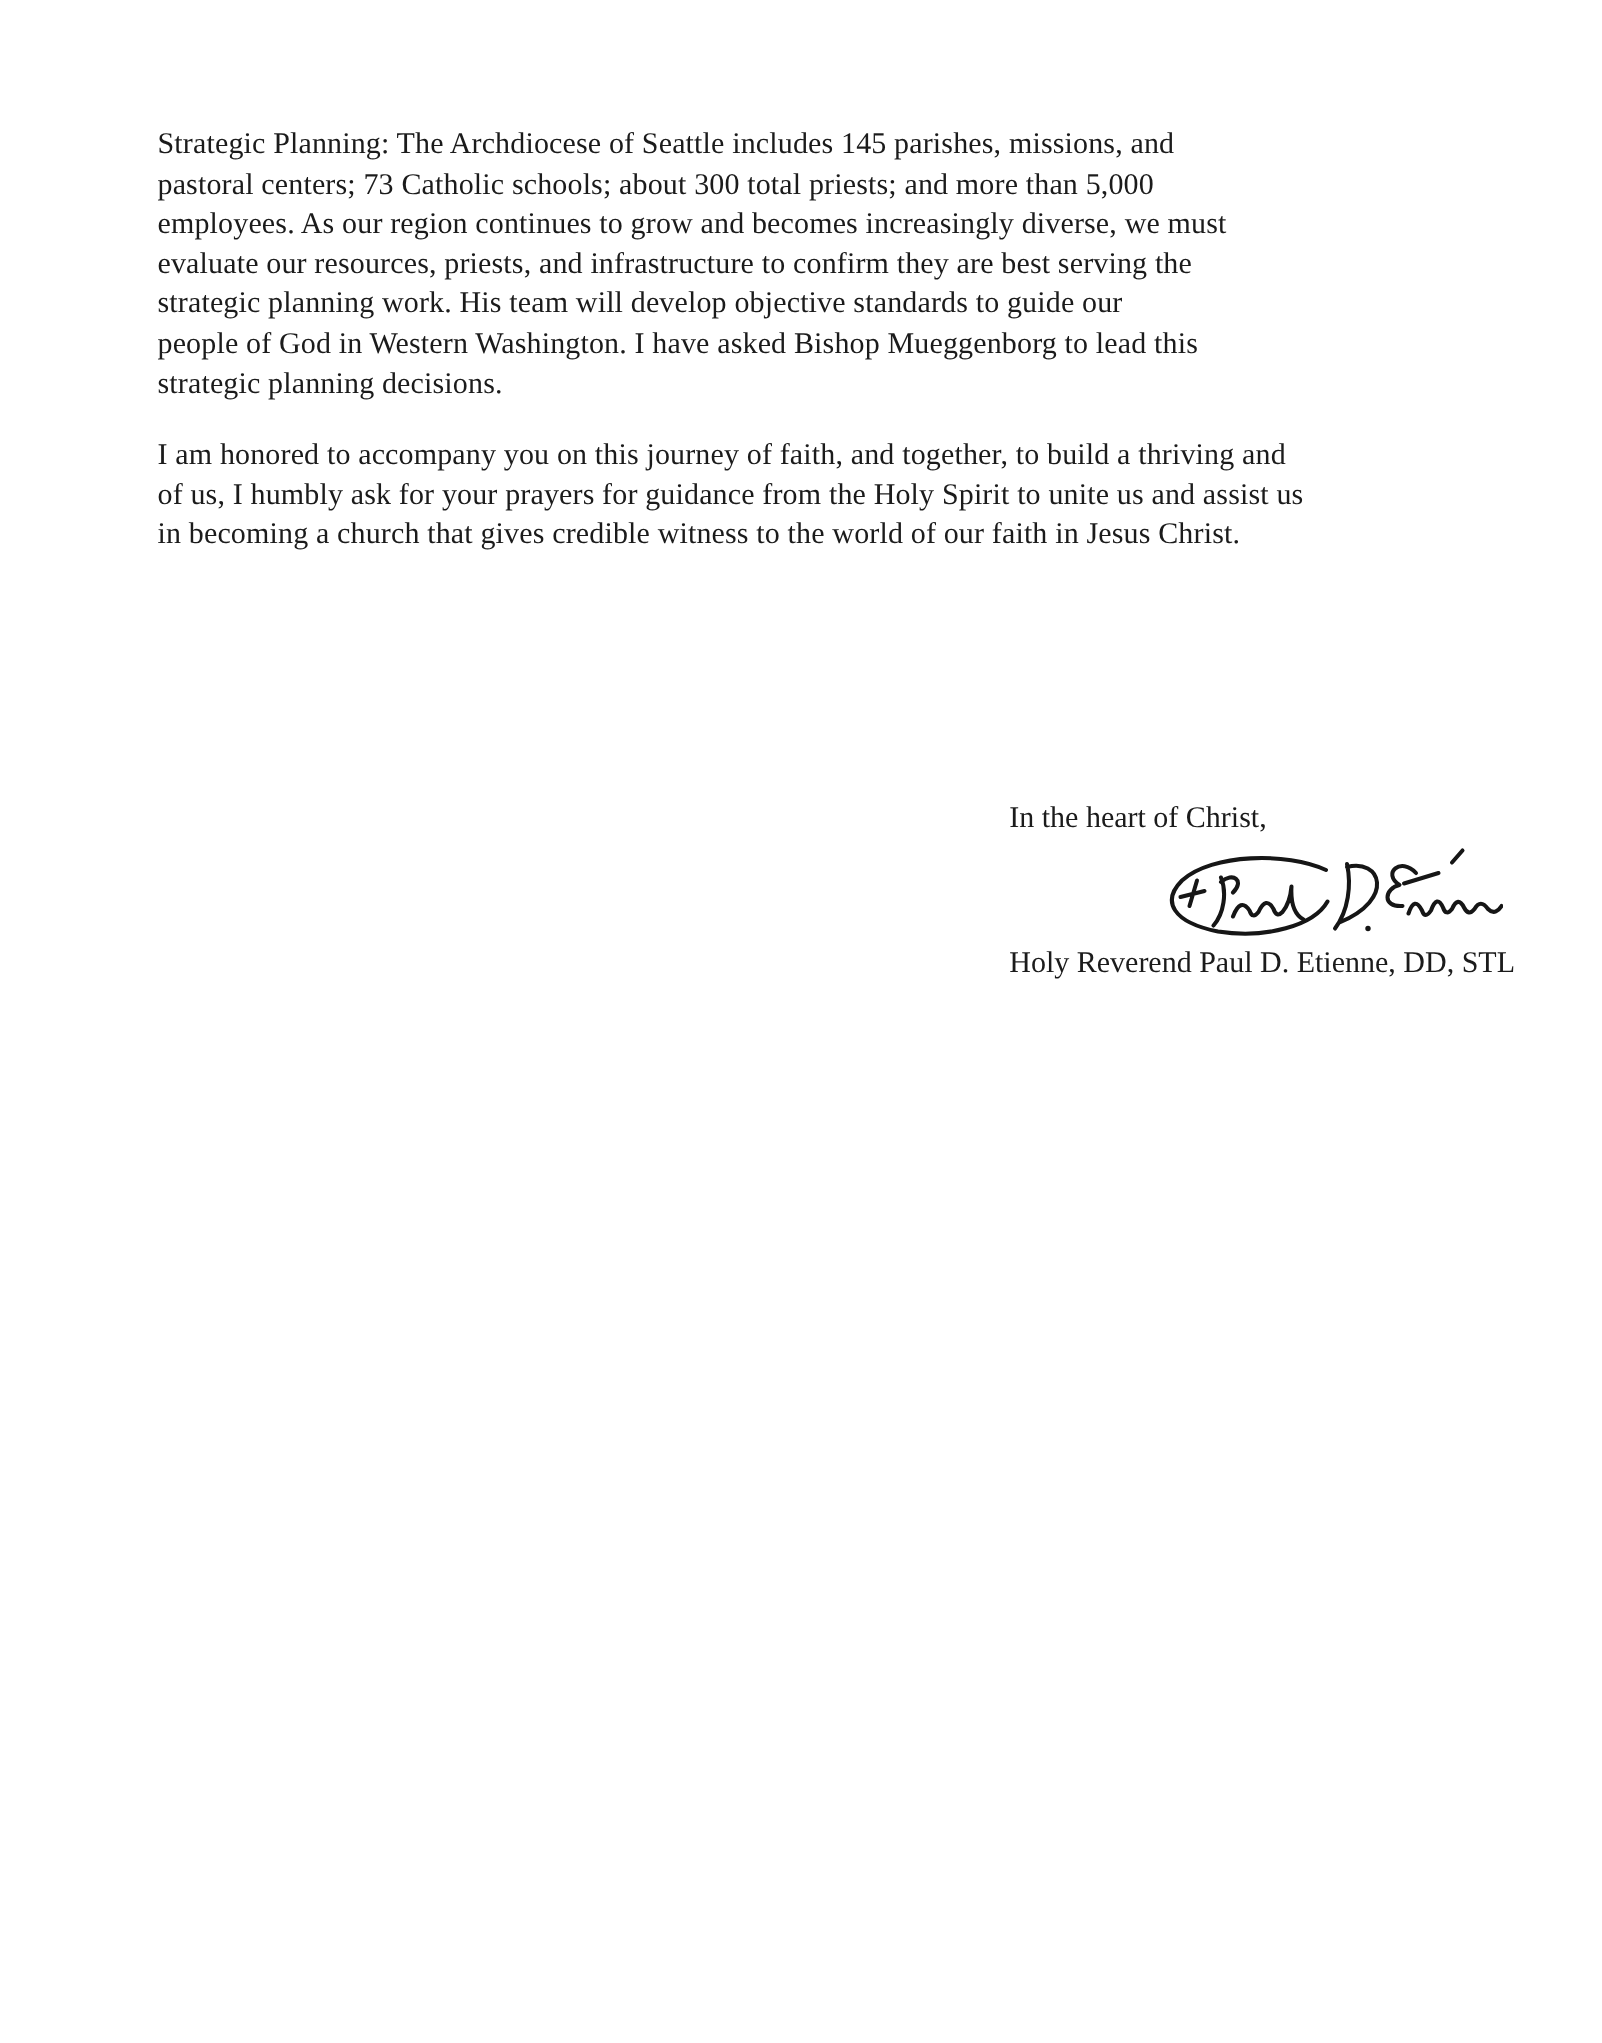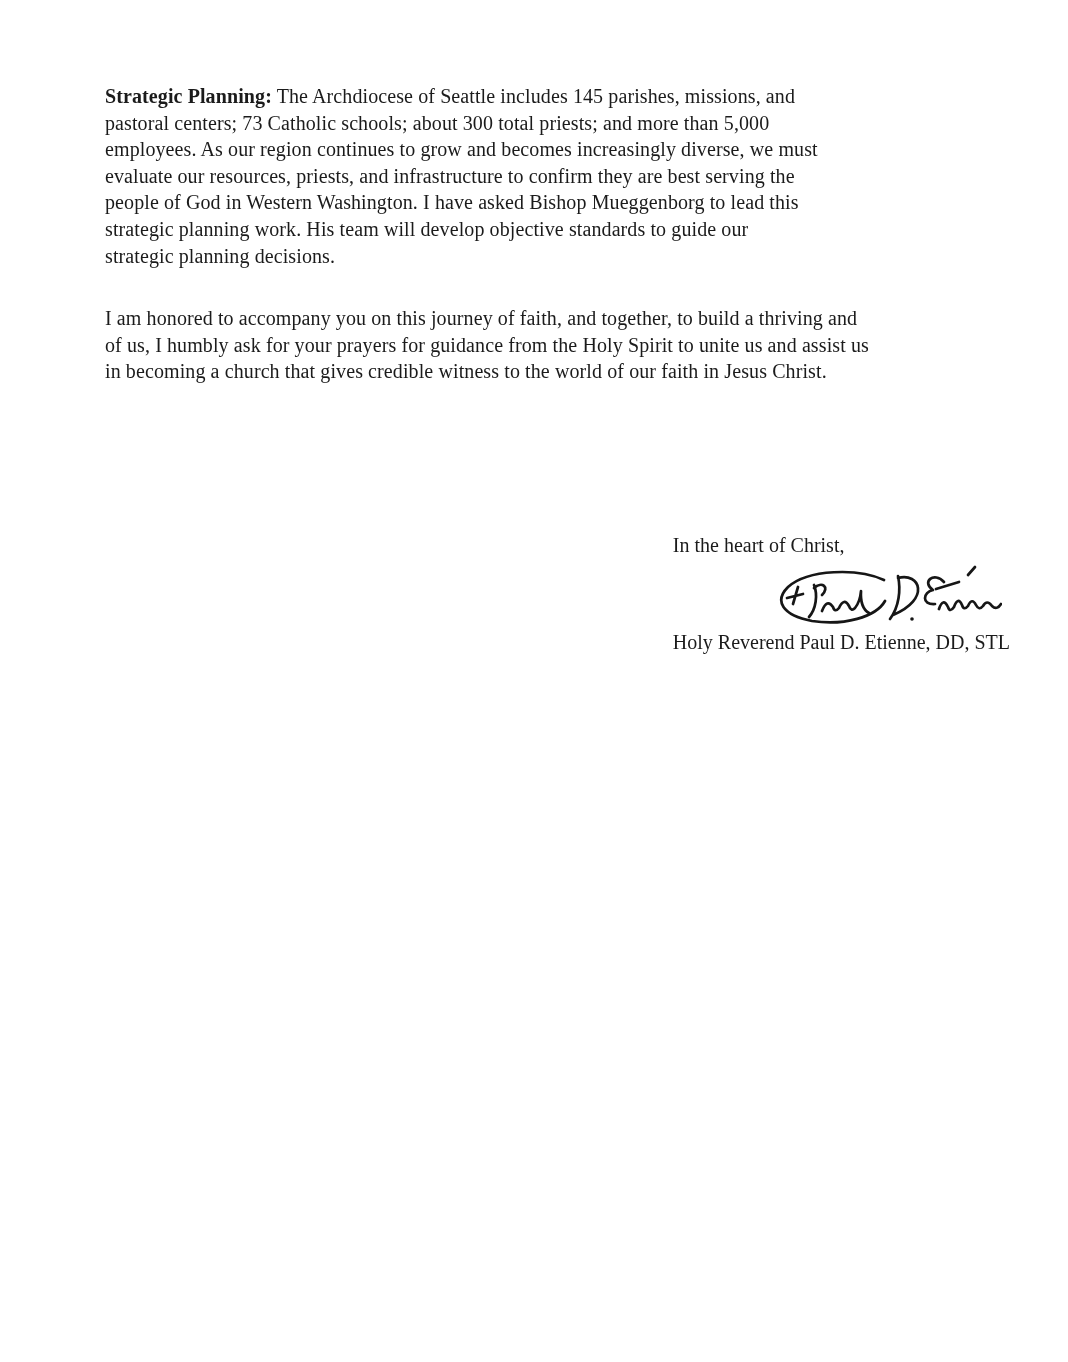--- a/index.html
+++ b/index.html
@@ -17,23 +17,23 @@
   }
   .body-text {
     position: absolute;
     left: 105px; top: 83px;
     width: 920px;
     font-size: 20px;
     line-height: 26.6px;
     letter-spacing: 0.1px;
   }
   .para { margin: 0; }
-  .para + .para { margin-top: 36px; }
+  .para + .para { margin-top: 21px; }
   .line { display: block; white-space: nowrap; }
-  .lead { font-weight: bold; }
+  .lead { font-weight: normal; }
   .closing {
     position: absolute;
     top: 532px; right: 58px;
     text-align: left;
     font-size: 20px;
     line-height: 27px;
   }
   .signature { margin: 6px 8px 4px 0; }
   .signature svg { display: block; margin-left: auto; }
   .sig-stroke {
@@ -50,22 +50,22 @@
 
 <div class="page">
 
   <div class="body-text">
 
     <div class="para">
       <span class="line"><strong class="lead">Strategic Planning:</strong><span> The Archdiocese of Seattle includes 145 parishes, missions, and</span></span>
       <span class="line">pastoral centers; 73 Catholic schools; about 300 total priests; and more than 5,000</span>
       <span class="line">employees. As our region continues to grow and becomes increasingly diverse, we must</span>
       <span class="line">evaluate our resources, priests, and infrastructure to confirm they are best serving the</span>
+      <span class="line">strategic planning work. His team will develop objective standards to guide our</span>
       <span class="line">people of God in Western Washington. I have asked Bishop Mueggenborg to lead this</span>
-      <span class="line">strategic planning work. His team will develop objective standards to guide our</span>
       <span class="line">strategic planning decisions.</span>
     </div>
 
     <div class="para">
       <span class="line">I am honored to accompany you on this journey of faith, and together, to build a thriving and</span>
       <span class="line">of us, I humbly ask for your prayers for guidance from the Holy Spirit to unite us and assist us</span>
       <span class="line">in becoming a church that gives credible witness to the world of our faith in Jesus Christ.</span>
     </div>
 
   </div>

